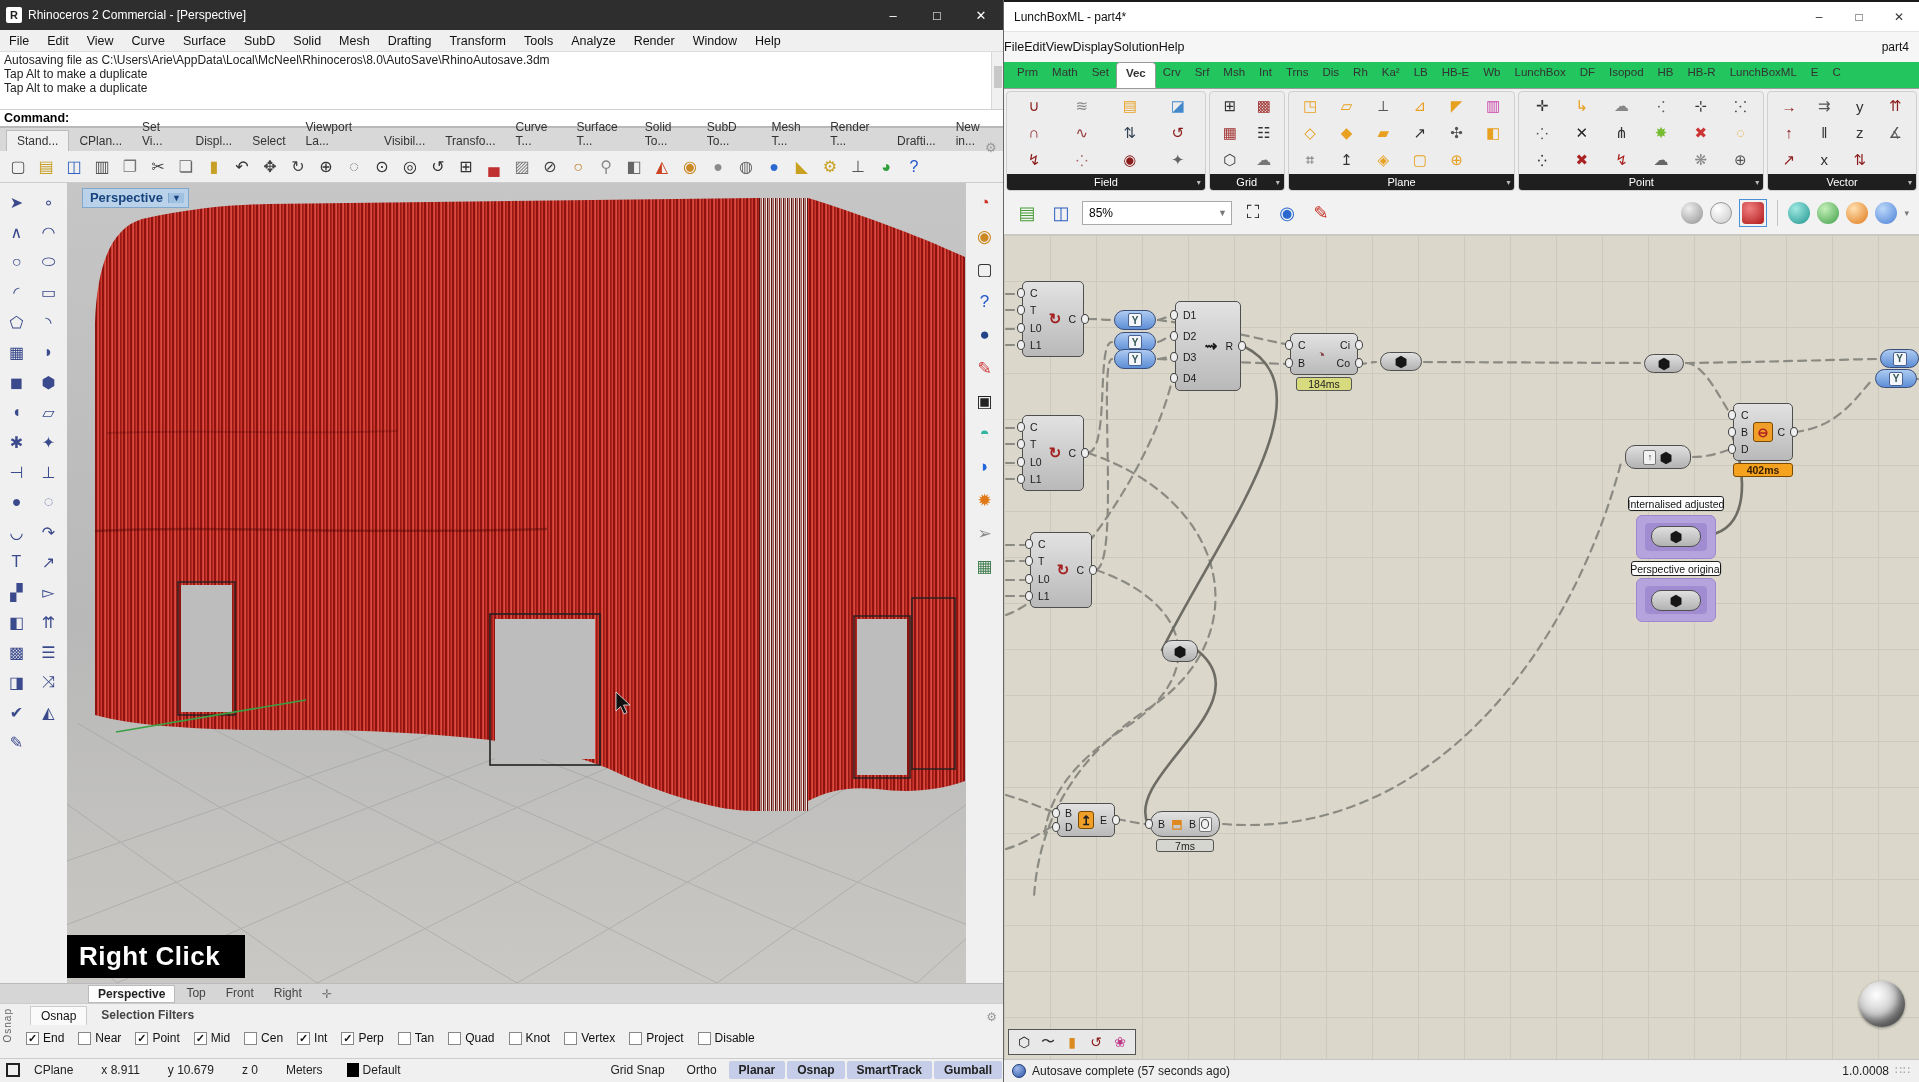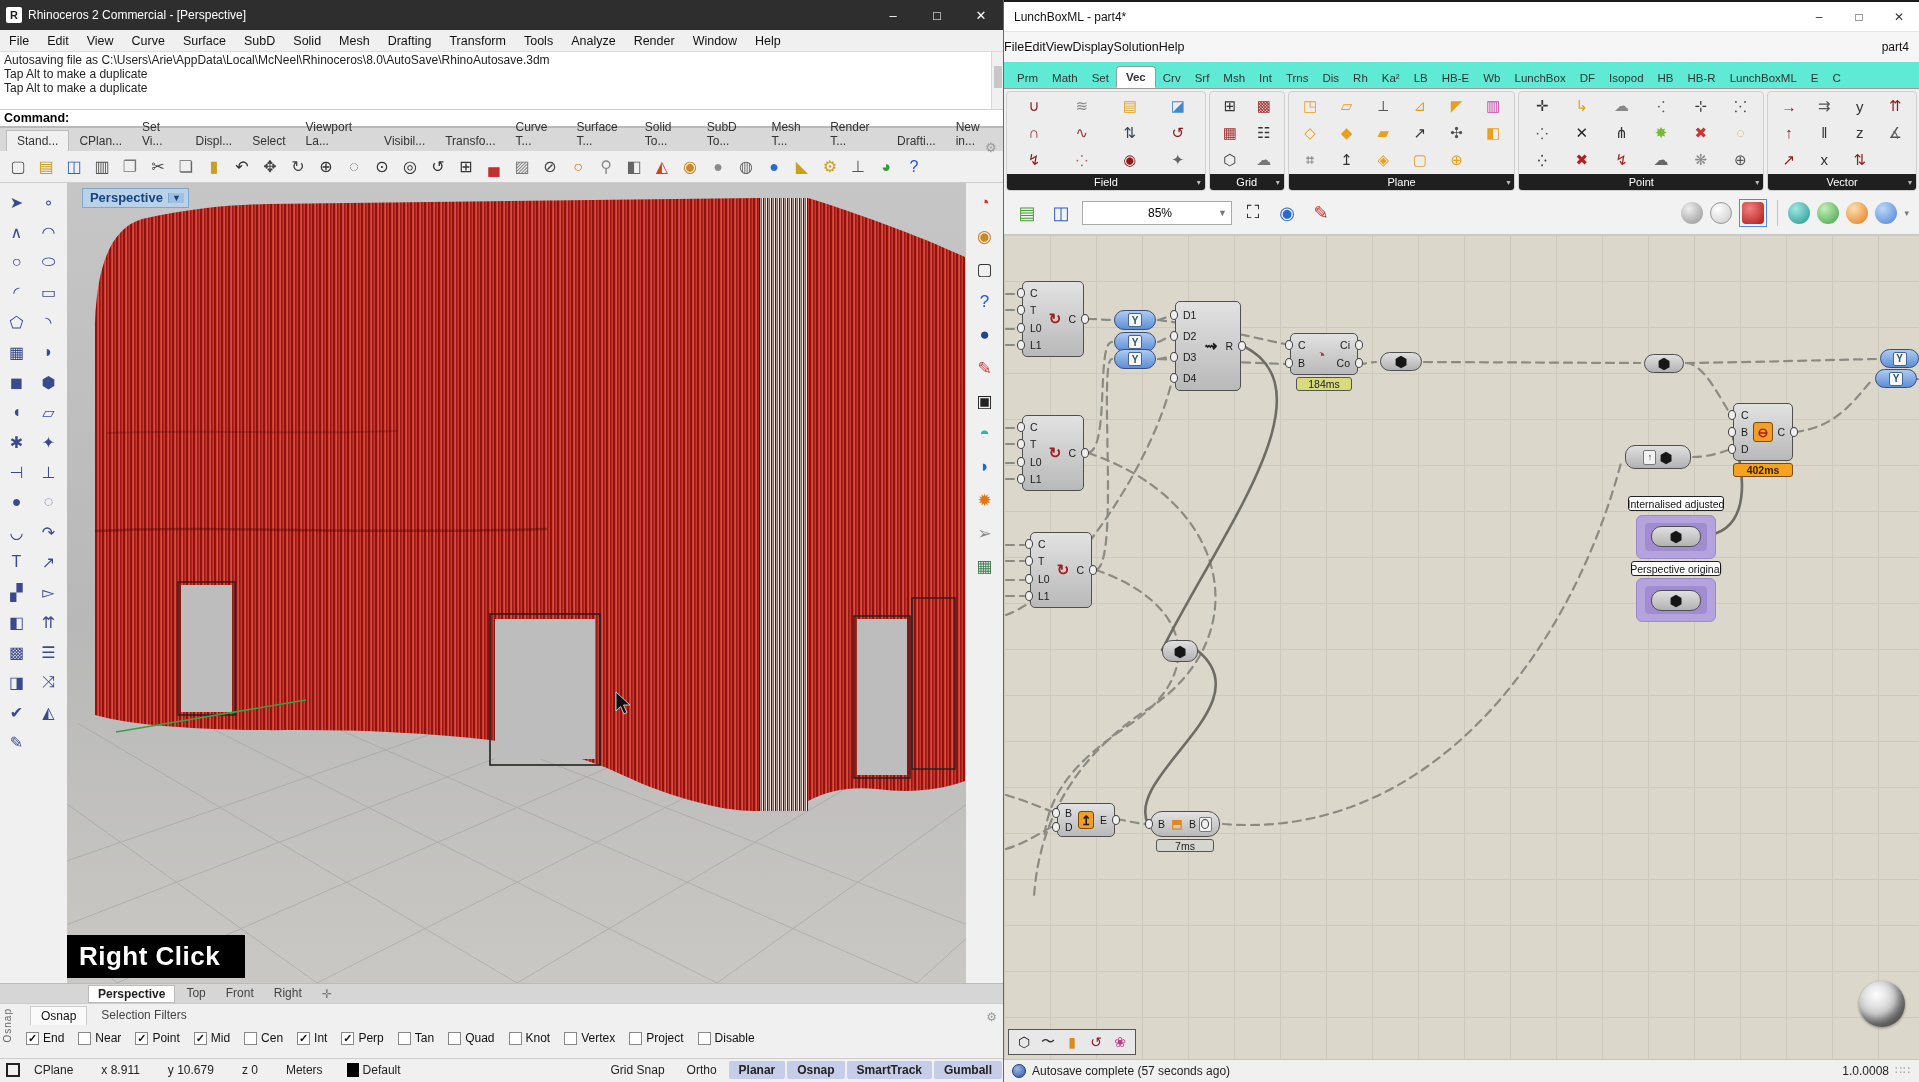--- a/index.html
+++ b/index.html
@@ -32,21 +32,21 @@
   .vp-label .dd { background:#9fc0e0; border-left:1px solid #7fa8cc; font-size:9px; padding:0 3px; color:#16427e;}
   .rc-overlay { position:absolute; left:0; top:752px; width:178px; height:43px; background:#000; color:#fff; font-weight:bold; font-size:26px; display:flex; align-items:center; padding-left:12px; letter-spacing:.5px;}
   .r-rightbar { width:37px; background:#f0f0f0; display:flex; flex-direction:column; align-items:center; padding-top:8px; gap:9px; }
   .rbicon { width:26px; height:24px; display:flex; align-items:center; justify-content:center; font-size:17px; }
   .vptabs { height:20px; background:#d6d6d6; display:flex; align-items:center; font-size:12px; color:#444; padding-left:88px; gap:2px; border-top:1px solid #bbb;}
   .vptab { padding:1px 9px; }
   .vptab.active { background:#fdfdfd; border:1px solid #bbb; font-weight:bold; color:#222;}
   .osnap-wrap { height:55px; background:#f0f0f0; position:relative; border-top:1px solid #ccc;}
   .osnap-vert { position:absolute; left:2px; top:4px; font-size:10px; color:#666; writing-mode:vertical-rl; transform:rotate(180deg); letter-spacing:1px;}
   .osnap-tabs { display:flex; font-size:12px; color:#444; padding:2px 0 0 30px; gap:4px; height:21px;}
-  .osnap-tab { padding:2px 10px; }
+  .osnap-tab { padding:2px 10px;font-weight:bold; }
   .osnap-tab.active { background:#fafafa; border:1px solid #ccc; border-bottom:none; font-weight:normal; color:#111;}
   .osnap-gear{ position:absolute; right:6px; top:6px; color:#999; font-size:12px;}
   .checkrow { display:flex; align-items:center; gap:14px; padding:6px 0 0 26px; font-size:12px; color:#111;}
   .check { display:flex; align-items:center; gap:4px; }
   .box { width:13px; height:13px; background:#fff; border:1px solid #888; font-size:11px; line-height:11px; text-align:center; color:#111;}
   .box.on::after { content:"✓"; font-weight:bold; }
   .r-status { height:23px; background:#f0f0f0; border-top:1px solid #ccc; display:flex; align-items:center; font-size:12px; color:#222; gap:0; overflow:hidden;}
   .st-cell { padding:0 14px; white-space:nowrap;}
   .st-swatch { width:12px; height:14px; background:#000; margin:0 4px 0 10px;}
   .st-toggles { margin-left:auto; display:flex; height:100%; align-items:center;}
@@ -54,32 +54,32 @@
   .toggle.active { background:#c6cde8; font-weight:bold; }
   .st-ico { width:14px; height:14px; border:2px solid #222; margin-left:6px; }
 
   
   #gh-win { position:absolute; left:1004px; top:0; width:915px; height:1082px; background:#f0f0f0; border-top:2px solid #1a1a1a;}
   .g-titlebar { height:30px; background:#fff; display:flex; align-items:center; font-size:12px; color:#111; padding-left:10px; border-bottom:1px solid #e4e4e4;}
   .g-winbtn { width:40px; height:28px; display:flex; align-items:center; justify-content:center; color:#333; font-size:12px;}
   .g-menubar { height:30px; background:#f6f6f6; display:flex; align-items:center; font-size:12.5px; color:#111;}
   .g-menubar > div { padding:0 10px; }
   .g-doc { margin-left:auto; padding-right:10px; font-size:12px;}
-  .g-tabstrip { height:27px; background:#5eead4; display:flex; align-items:flex-end; font-size:11.5px; color:#333; padding-left:6px; border-bottom:1px solid #999;}
+  .g-tabstrip { height:27px; background:#22c55e; display:flex; font-size:11.5px; color:#333; padding-left:6px; border-bottom:1px solid #999;}
   .g-tab { padding:4px 7px; white-space:nowrap;}
   .g-tab.active { background:#fff; border:1px solid #999; border-bottom:1px solid #fff; border-radius:4px 4px 0 0; font-weight:bold; padding:4px 9px;}
   .g-ribbon { height:102px; background:#f0f0f0; display:flex; gap:3px; padding:2px 2px 0 2px;}
   .g-group { background:#ededed; border:1px solid #cfcfcf; border-radius:4px; display:flex; flex-direction:column; overflow:hidden;}
   .g-icons { flex:1; display:grid; grid-auto-flow:column; grid-template-rows:repeat(3,1fr); align-items:center; justify-items:center; padding:1px 3px;}
   .g-ico { width:24px; height:24px; display:flex; align-items:center; justify-content:center; font-size:15px;}
   .g-grouplabel { height:16px; background:#1f1f1f; color:#fff; font-size:11px; display:flex; align-items:center; justify-content:center; position:relative;}
   .g-grouplabel .ch { position:absolute; right:4px; font-size:8px; color:#bbb;}
   .g-canvastb { height:44px; background:#f2f2f2; display:flex; align-items:center; gap:8px; padding:0 10px; border-bottom:1px solid #c8c8c8;}
   .g-ct-ico { width:26px; height:26px; display:flex; align-items:center; justify-content:center; font-size:18px;}
-  .g-zoom { width:150px; height:24px; background:#fff; border:1px solid #aaa; font-size:12px; display:flex; align-items:center; padding-left:6px; position:relative;justify-content:center;}
+  .g-zoom { width:150px; height:24px; background:#fff; border:1px solid #aaa; font-size:12px; display:flex; align-items:center; padding-left:6px; position:relative;}
   .g-zoom .dd { position:absolute; right:4px; color:#777; font-size:9px;}
   .sphere { width:22px; height:22px; border-radius:50%; }
   .g-ct-right { margin-left:auto; display:flex; align-items:center; gap:7px;}
   .sel-frame { border:1px solid #4a90d9; padding:2px; display:flex;}
   .vsep { width:1px; height:26px; background:#c4c4c4; margin:0 3px;}
   #gh-canvas { position:relative; width:915px; height:824px; overflow:hidden;
      background-color:#dbd7ca;
      background-image:linear-gradient(#cdc9bc 1px,transparent 1px),linear-gradient(90deg,#cdc9bc 1px,transparent 1px);
      background-size:46px 46px; }
   #wires { position:absolute; left:0; top:0; }

